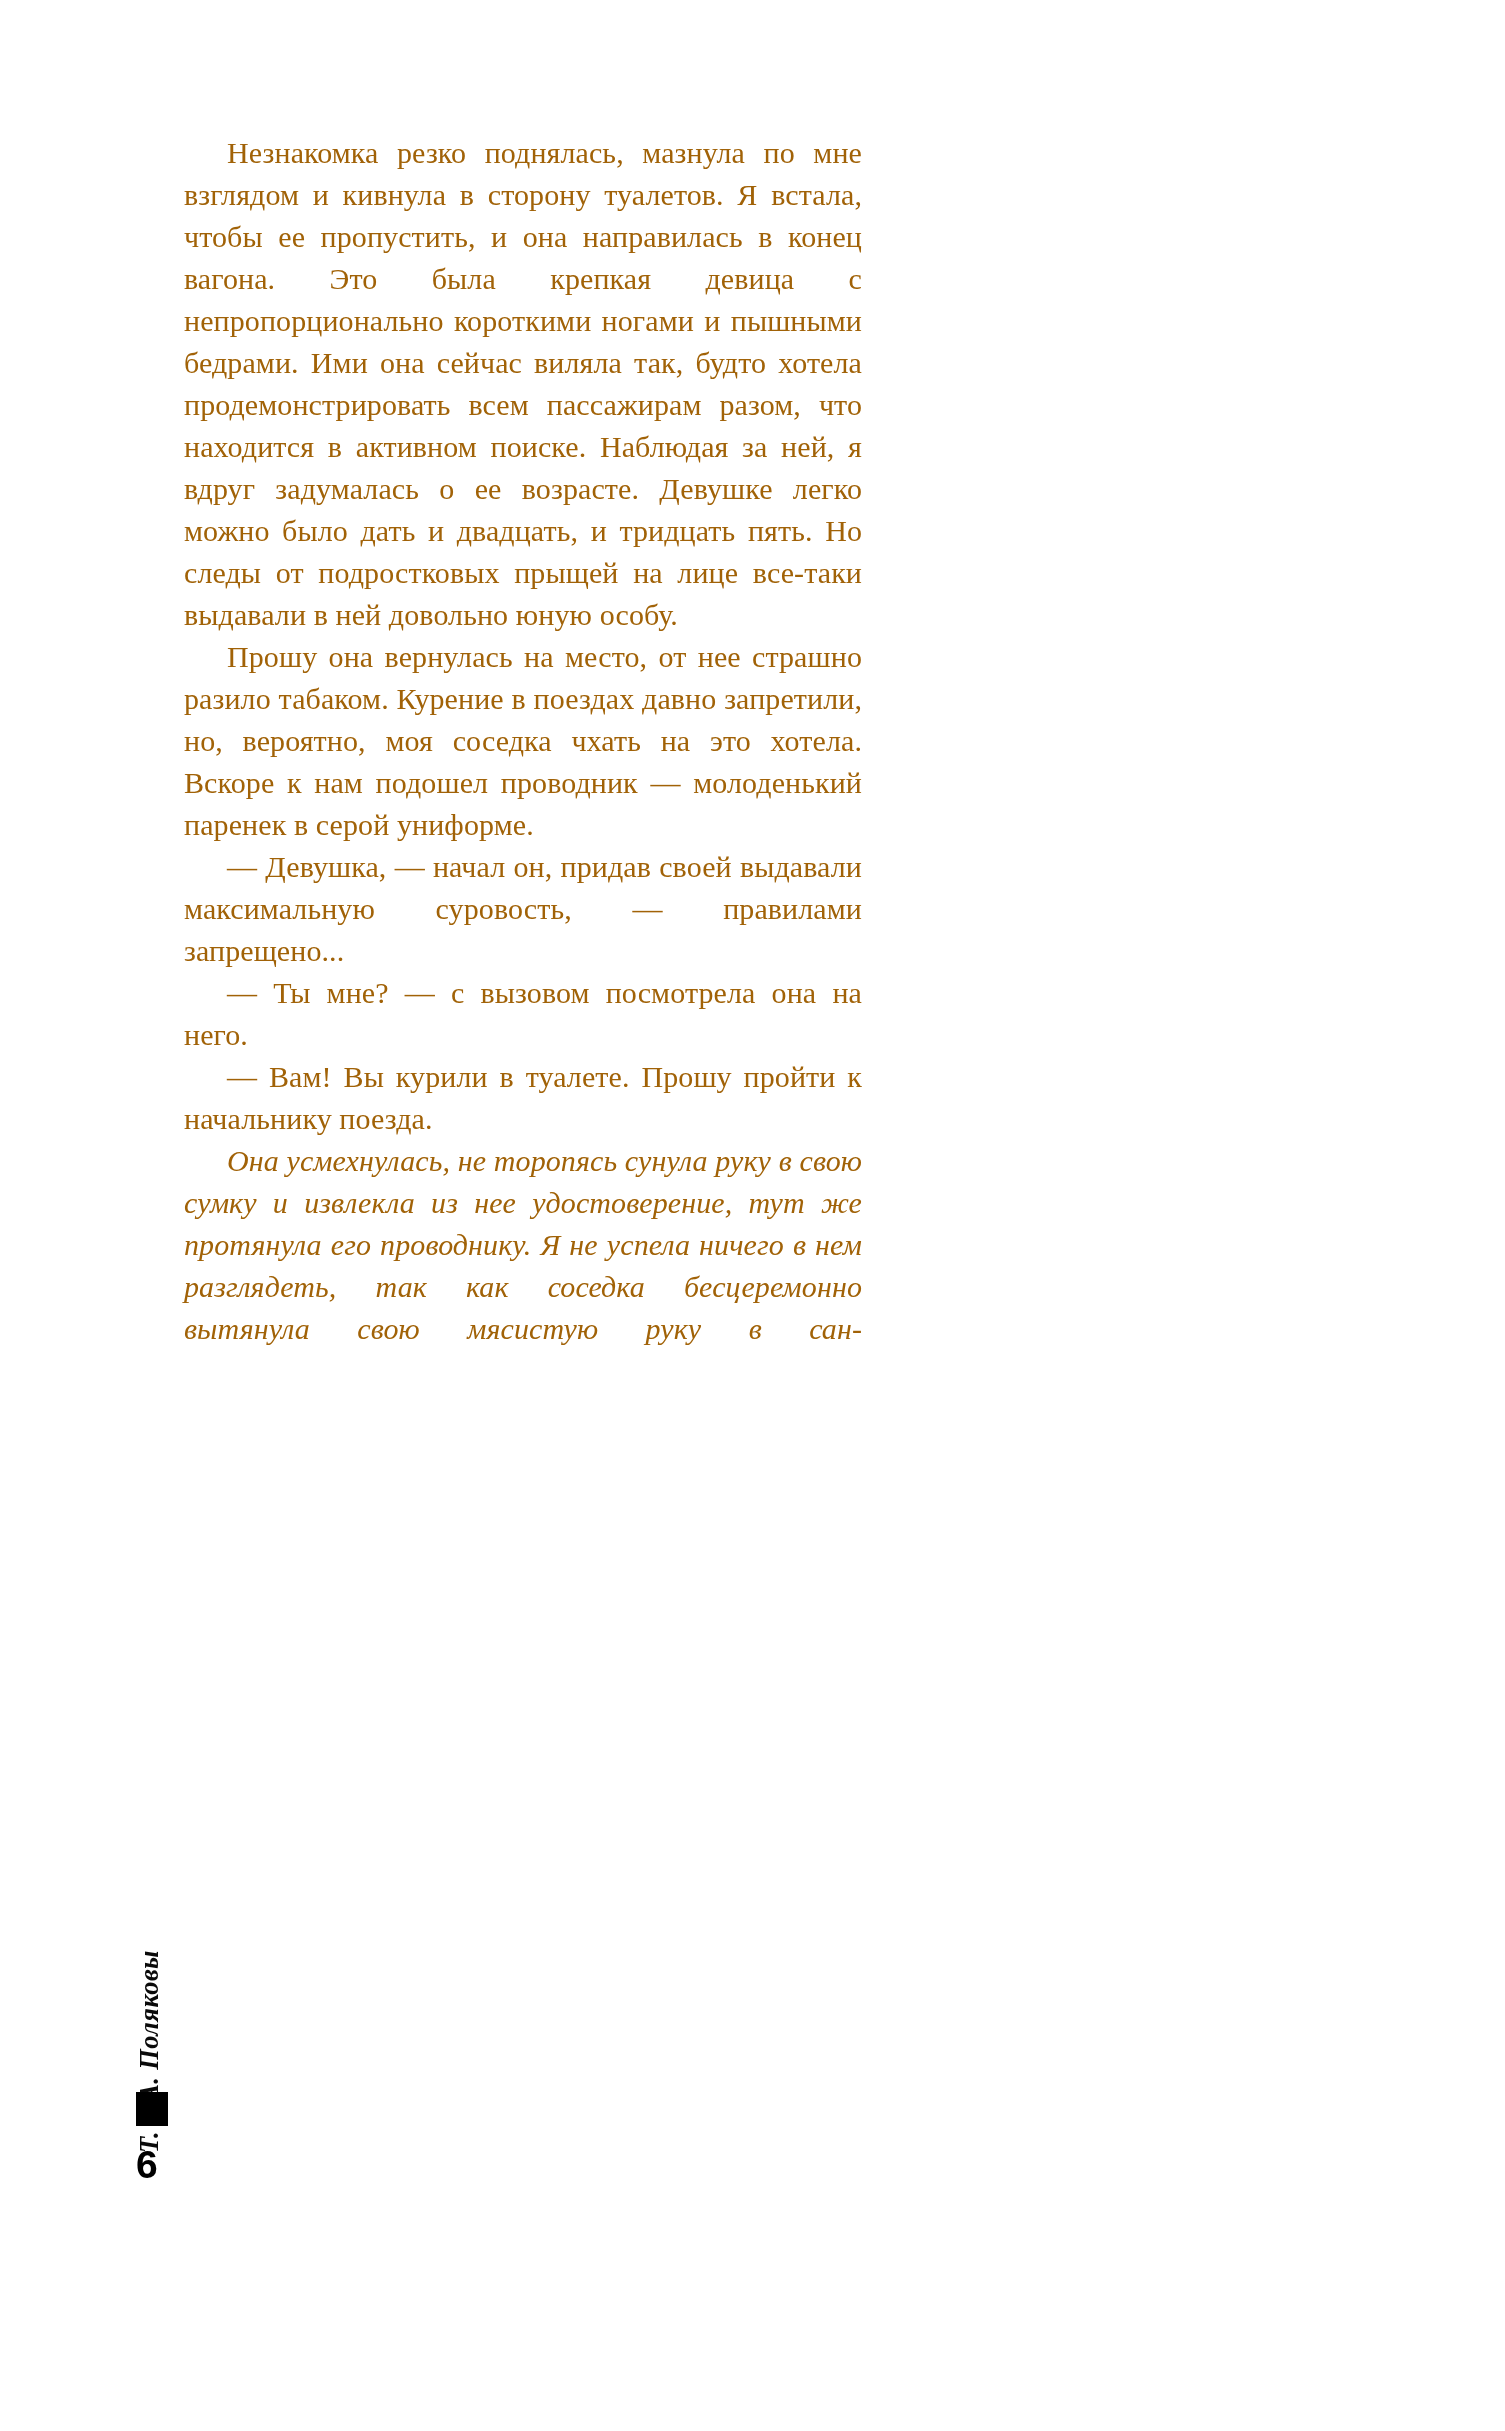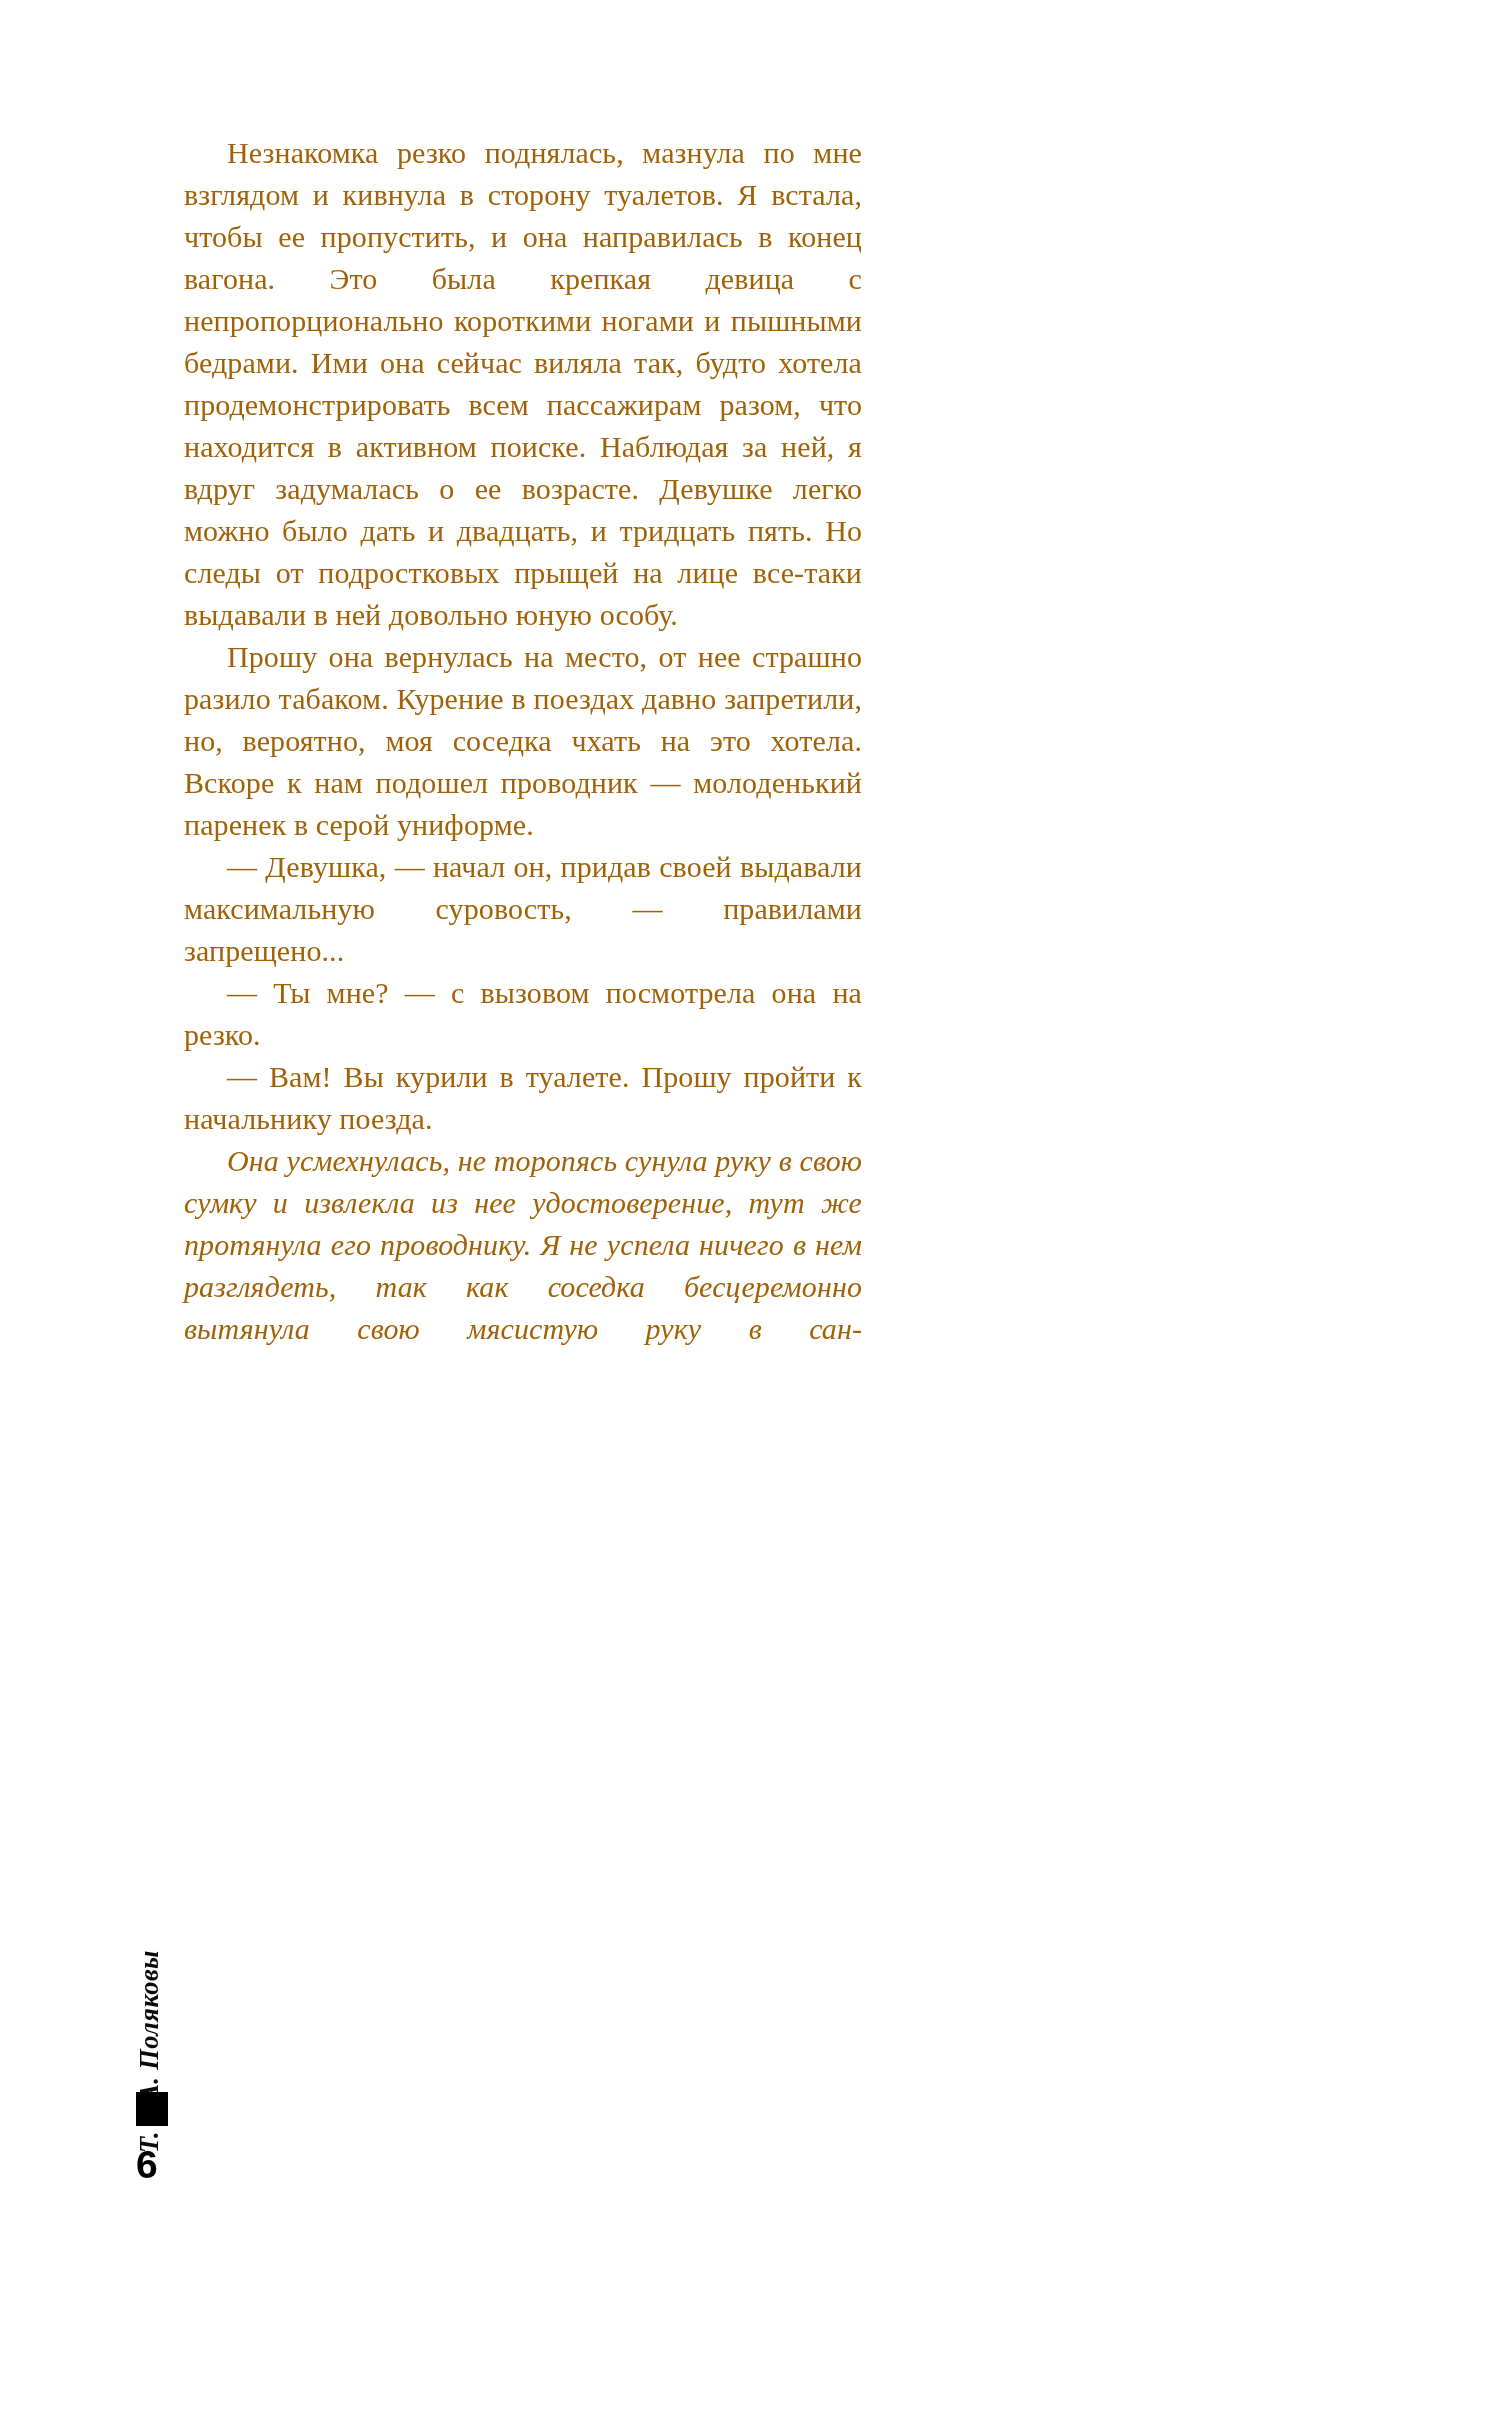--- a/index.html
+++ b/index.html
@@ -110,21 +110,21 @@
 </style>
 </head>
 <body>
 
 <div id="page">
 
   <div id="text-column">
     <p class="indent ragged-last">Незнакомка резко поднялась, мазнула по мне взглядом и кивнула в сторону туалетов. Я встала, чтобы ее пропустить, и она направилась в конец вагона. Это была крепкая девица с непропорционально короткими ногами и пышными бедрами. Ими она сейчас виляла так, будто хотела продемонстрировать всем пассажирам разом, что находится в активном поиске. Наблюдая за ней, я вдруг задумалась о ее возрасте. Девушке легко можно было дать и двадцать, и тридцать пять. Но следы от подростковых прыщей на лице все-таки выдавали в ней довольно юную особу.</p>
     <p class="indent ragged-last">Прошу она вернулась на место, от нее страшно разило табаком. Курение в поездах давно запретили, но, вероятно, моя соседка чхать на это хотела. Вскоре к нам подошел проводник — молоденький паренек в серой униформе.</p>
     <p class="indent ragged-last">— Девушка, — начал он, придав своей выдавали максимальную суровость, — правилами запрещено...</p>
-    <p class="indent ragged-last">— Ты мне? — с вызовом посмотрела она на резко.</p>
+    <p class="indent ragged-last">— Ты мне? — с вызовом посмотрела она на него.</p>
     <p class="indent ragged-last">— Вам! Вы курили в туалете. Прошу пройти к начальнику поезда.</p>
     <p class="indent continues">Она усмехнулась, не торопясь сунула руку в свою сумку и извлекла из нее удостоверение, тут же протянула его проводнику. Я не успела ничего в нем разглядеть, так как соседка бесцеремонно вытянула свою мясистую руку в сан-</p>
   </div>
 
   <div id="running-head">
     <span class="rh-text">Т. и А. Поляковы</span>
   </div>
 
   <div id="square-marker"></div>
 

